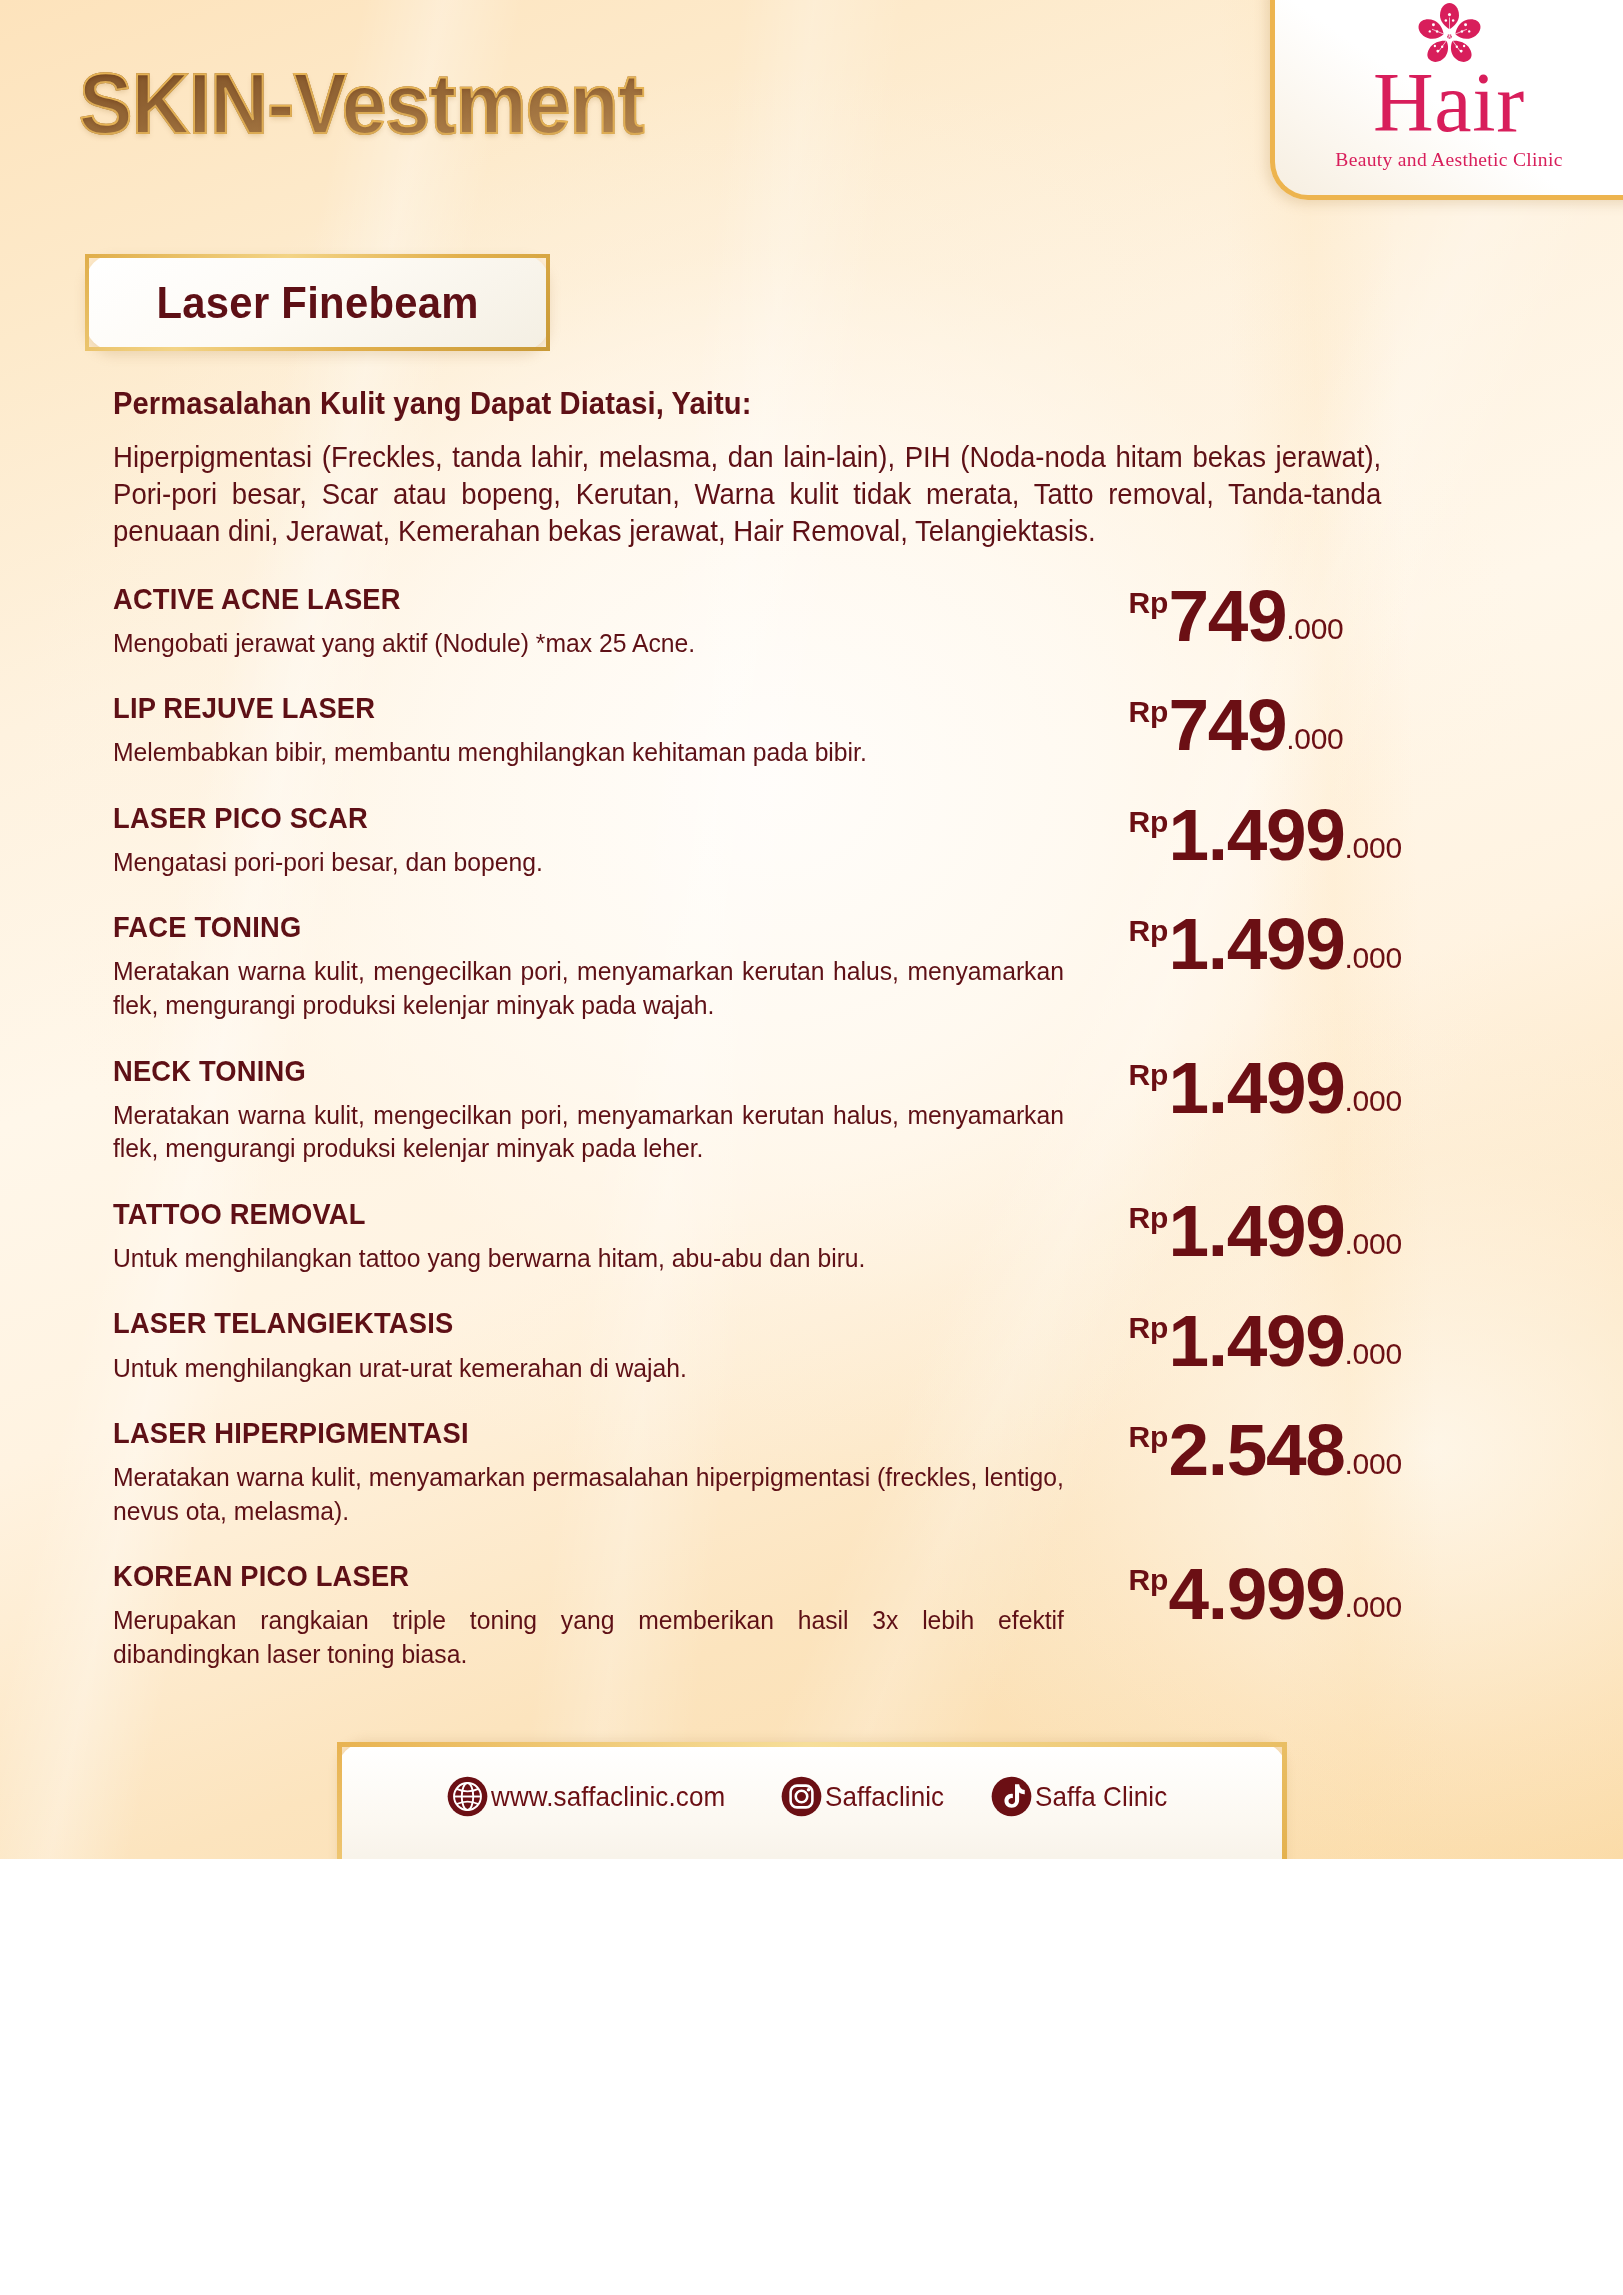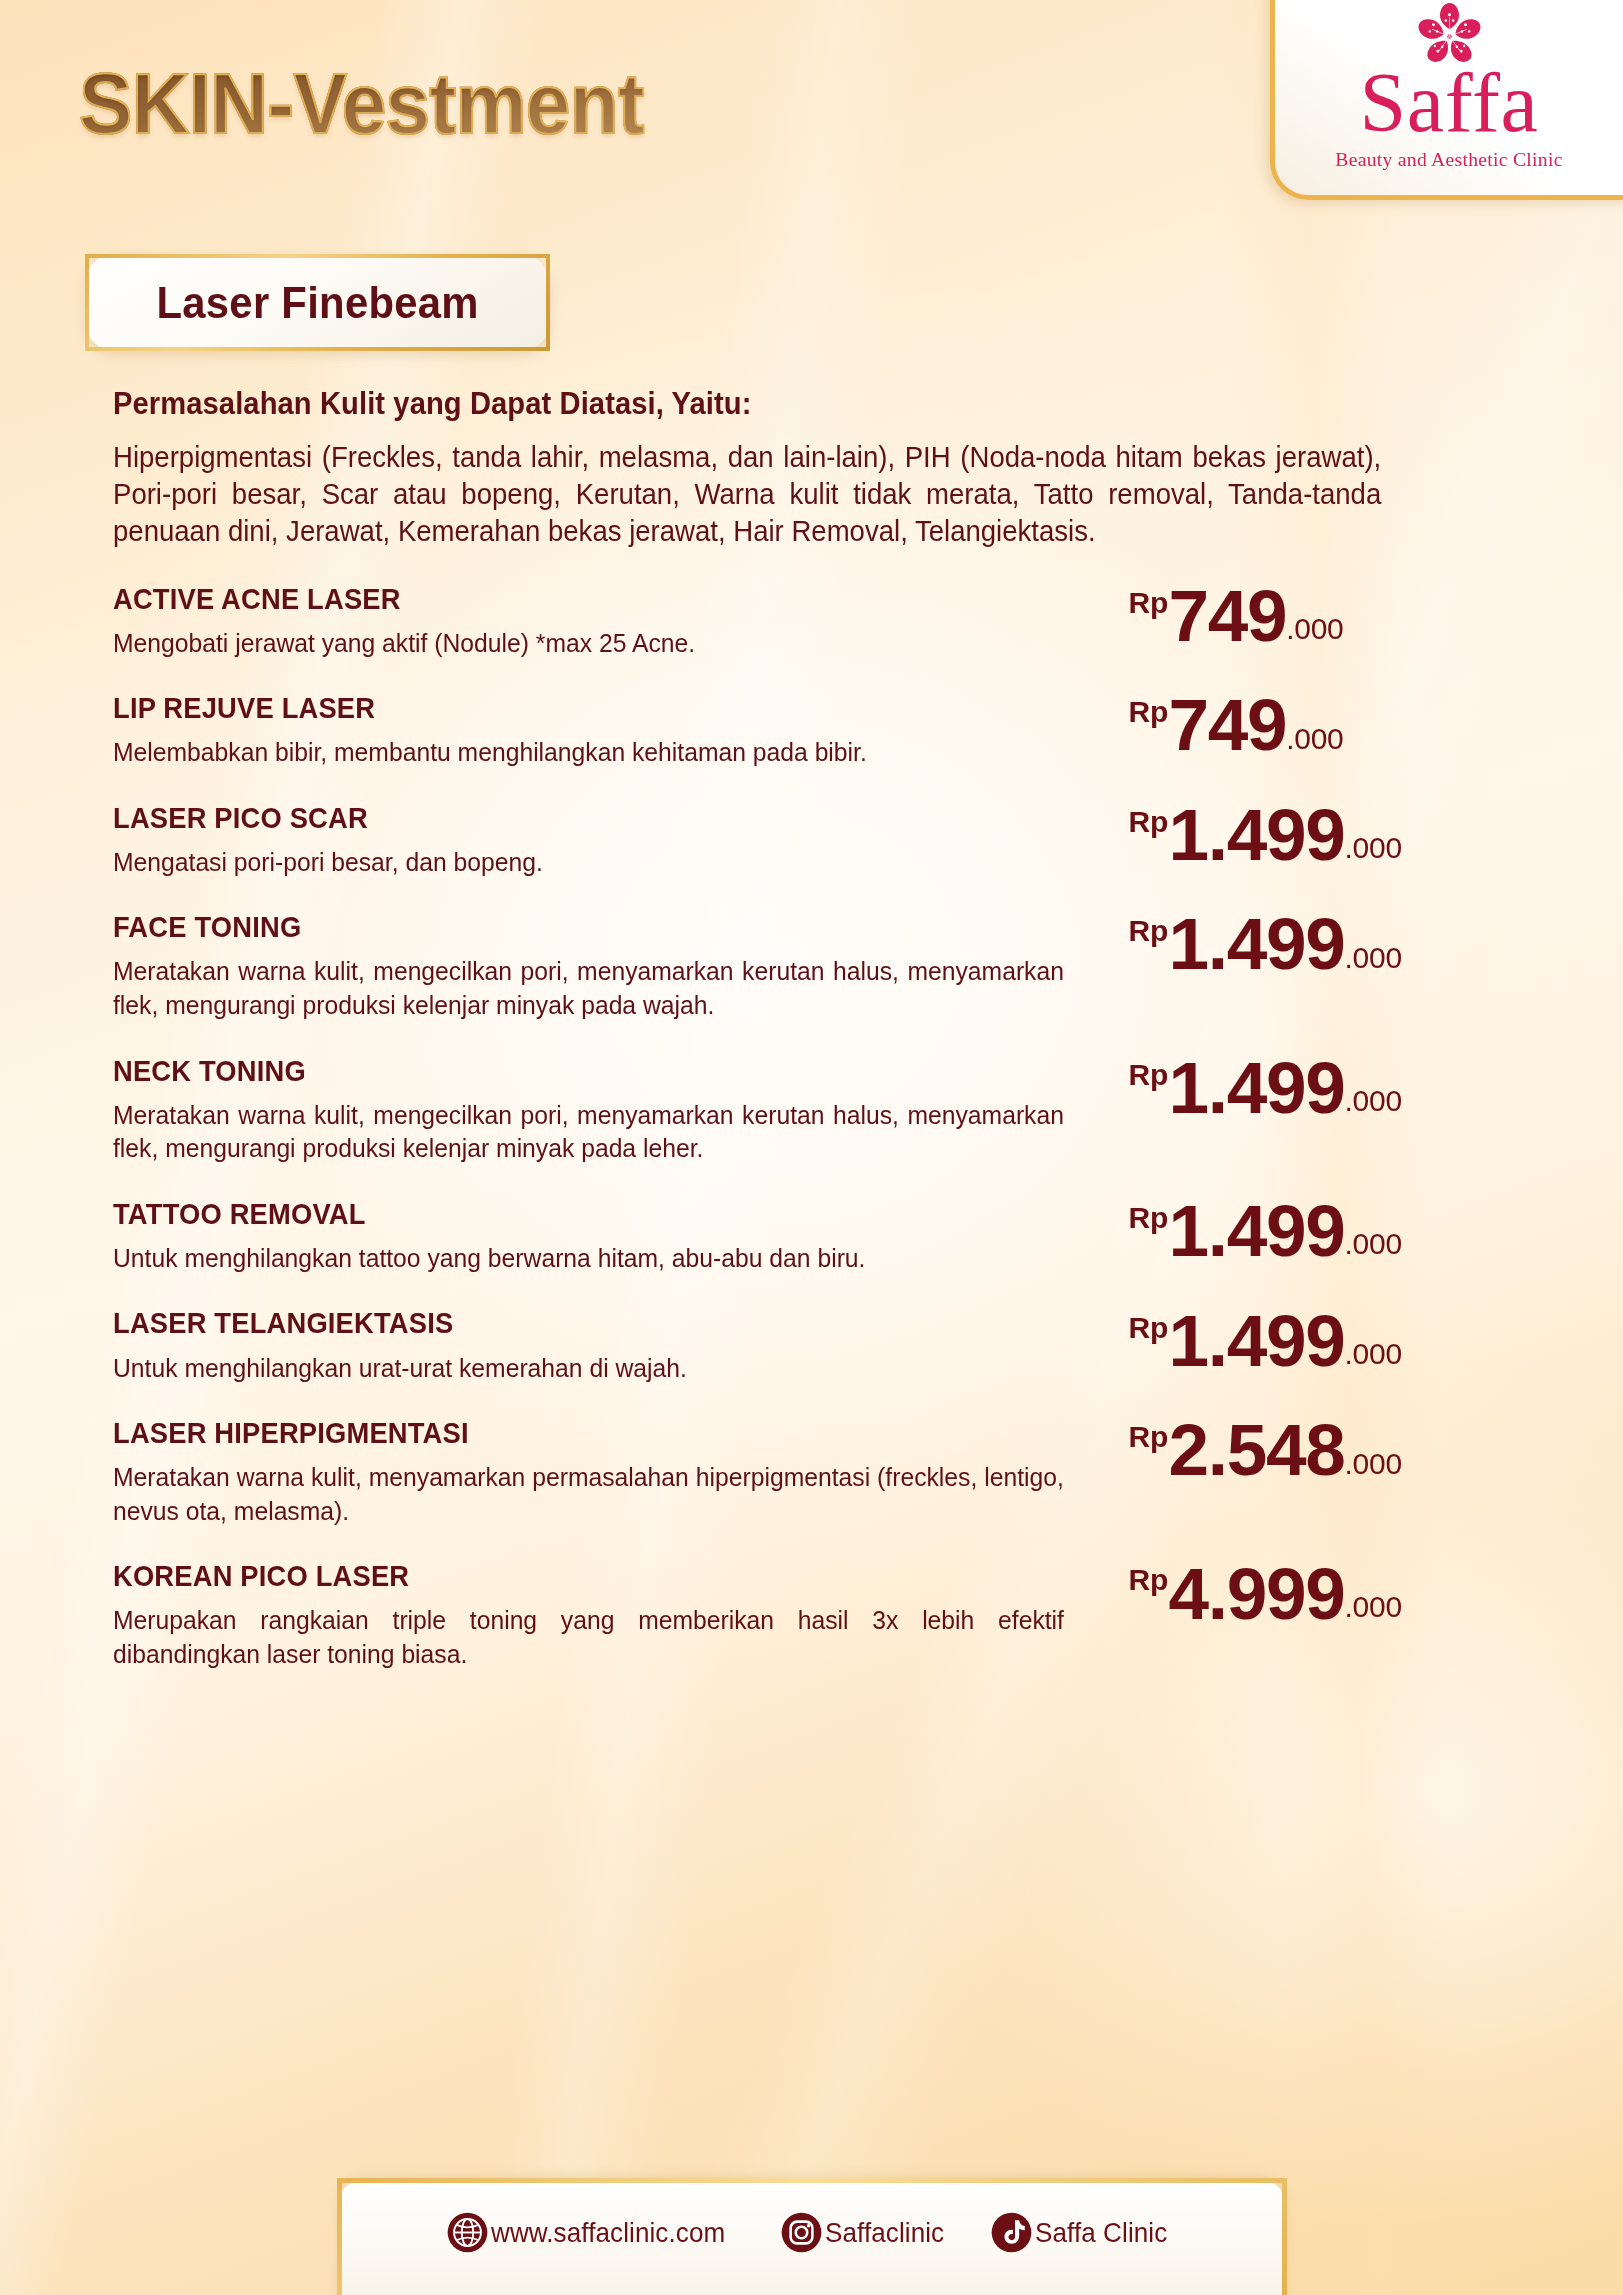--- a/index.html
+++ b/index.html
@@ -9,21 +9,21 @@
   body {
     width: 1623px;
     height: 2295px;
     font-family: "Liberation Sans", sans-serif;
     overflow: hidden;
   }
 
   #page {
     position: relative;
     width: 1623px;
-    height: 2295px;
+    height: 1859px;
     overflow: hidden;
     background:
       radial-gradient(ellipse 982px 916px at 48% 42%, rgba(255,253,250,0.98) 0%, rgba(255,250,242,0.85) 32%, rgba(255,244,228,0.35) 58%, rgba(255,238,214,0.0) 78%),
       radial-gradient(ellipse 720px 589px at 88% 78%, rgba(255,252,246,0.75) 0%, rgba(255,245,230,0.25) 50%, rgba(255,240,220,0.0) 75%),
       linear-gradient(160deg, #FDE3BC 0%, #FDEACB 14%, #FEF2DF 30%, #FFF7EA 46%, #FFF3E1 60%, #FCE4BE 78%, #FBDBA7 100%);
   }
 
   
   #silk {
     position: absolute;
@@ -299,21 +299,21 @@
           <g stroke="#FFFFFF" stroke-width="1.1" opacity="0.85">
             <line x1="50" y1="50" x2="50" y2="24"></line>
             <line x1="50" y1="50" x2="74" y2="40"></line>
             <line x1="50" y1="50" x2="66" y2="72"></line>
             <line x1="50" y1="50" x2="34" y2="72"></line>
             <line x1="50" y1="50" x2="26" y2="40"></line>
           </g>
         </g>
       </svg>
     </div>
-    <div id="logo-word">Saffa</div>
+    <div id="logo-word">Hair</div>
     <div id="logo-tag">Beauty and Aesthetic Clinic</div>
   </div>
 
   <div id="section-badge">
     <span id="section-badge-label">Laser Finebeam</span>
   </div>
 
   <div id="intro">
     <div id="intro-heading">Permasalahan Kulit yang Dapat Diatasi, Yaitu:</div>
     <div id="intro-body">Hiperpigmentasi (Freckles, tanda lahir, melasma, dan lain-lain), PIH (Noda-noda hitam bekas jerawat), Pori-pori besar, Scar atau bopeng, Kerutan, Warna kulit tidak merata, Tatto removal, Tanda-tanda penuaan dini, Jerawat, Kemerahan bekas jerawat, Hair Removal, Telangiektasis.</div>

